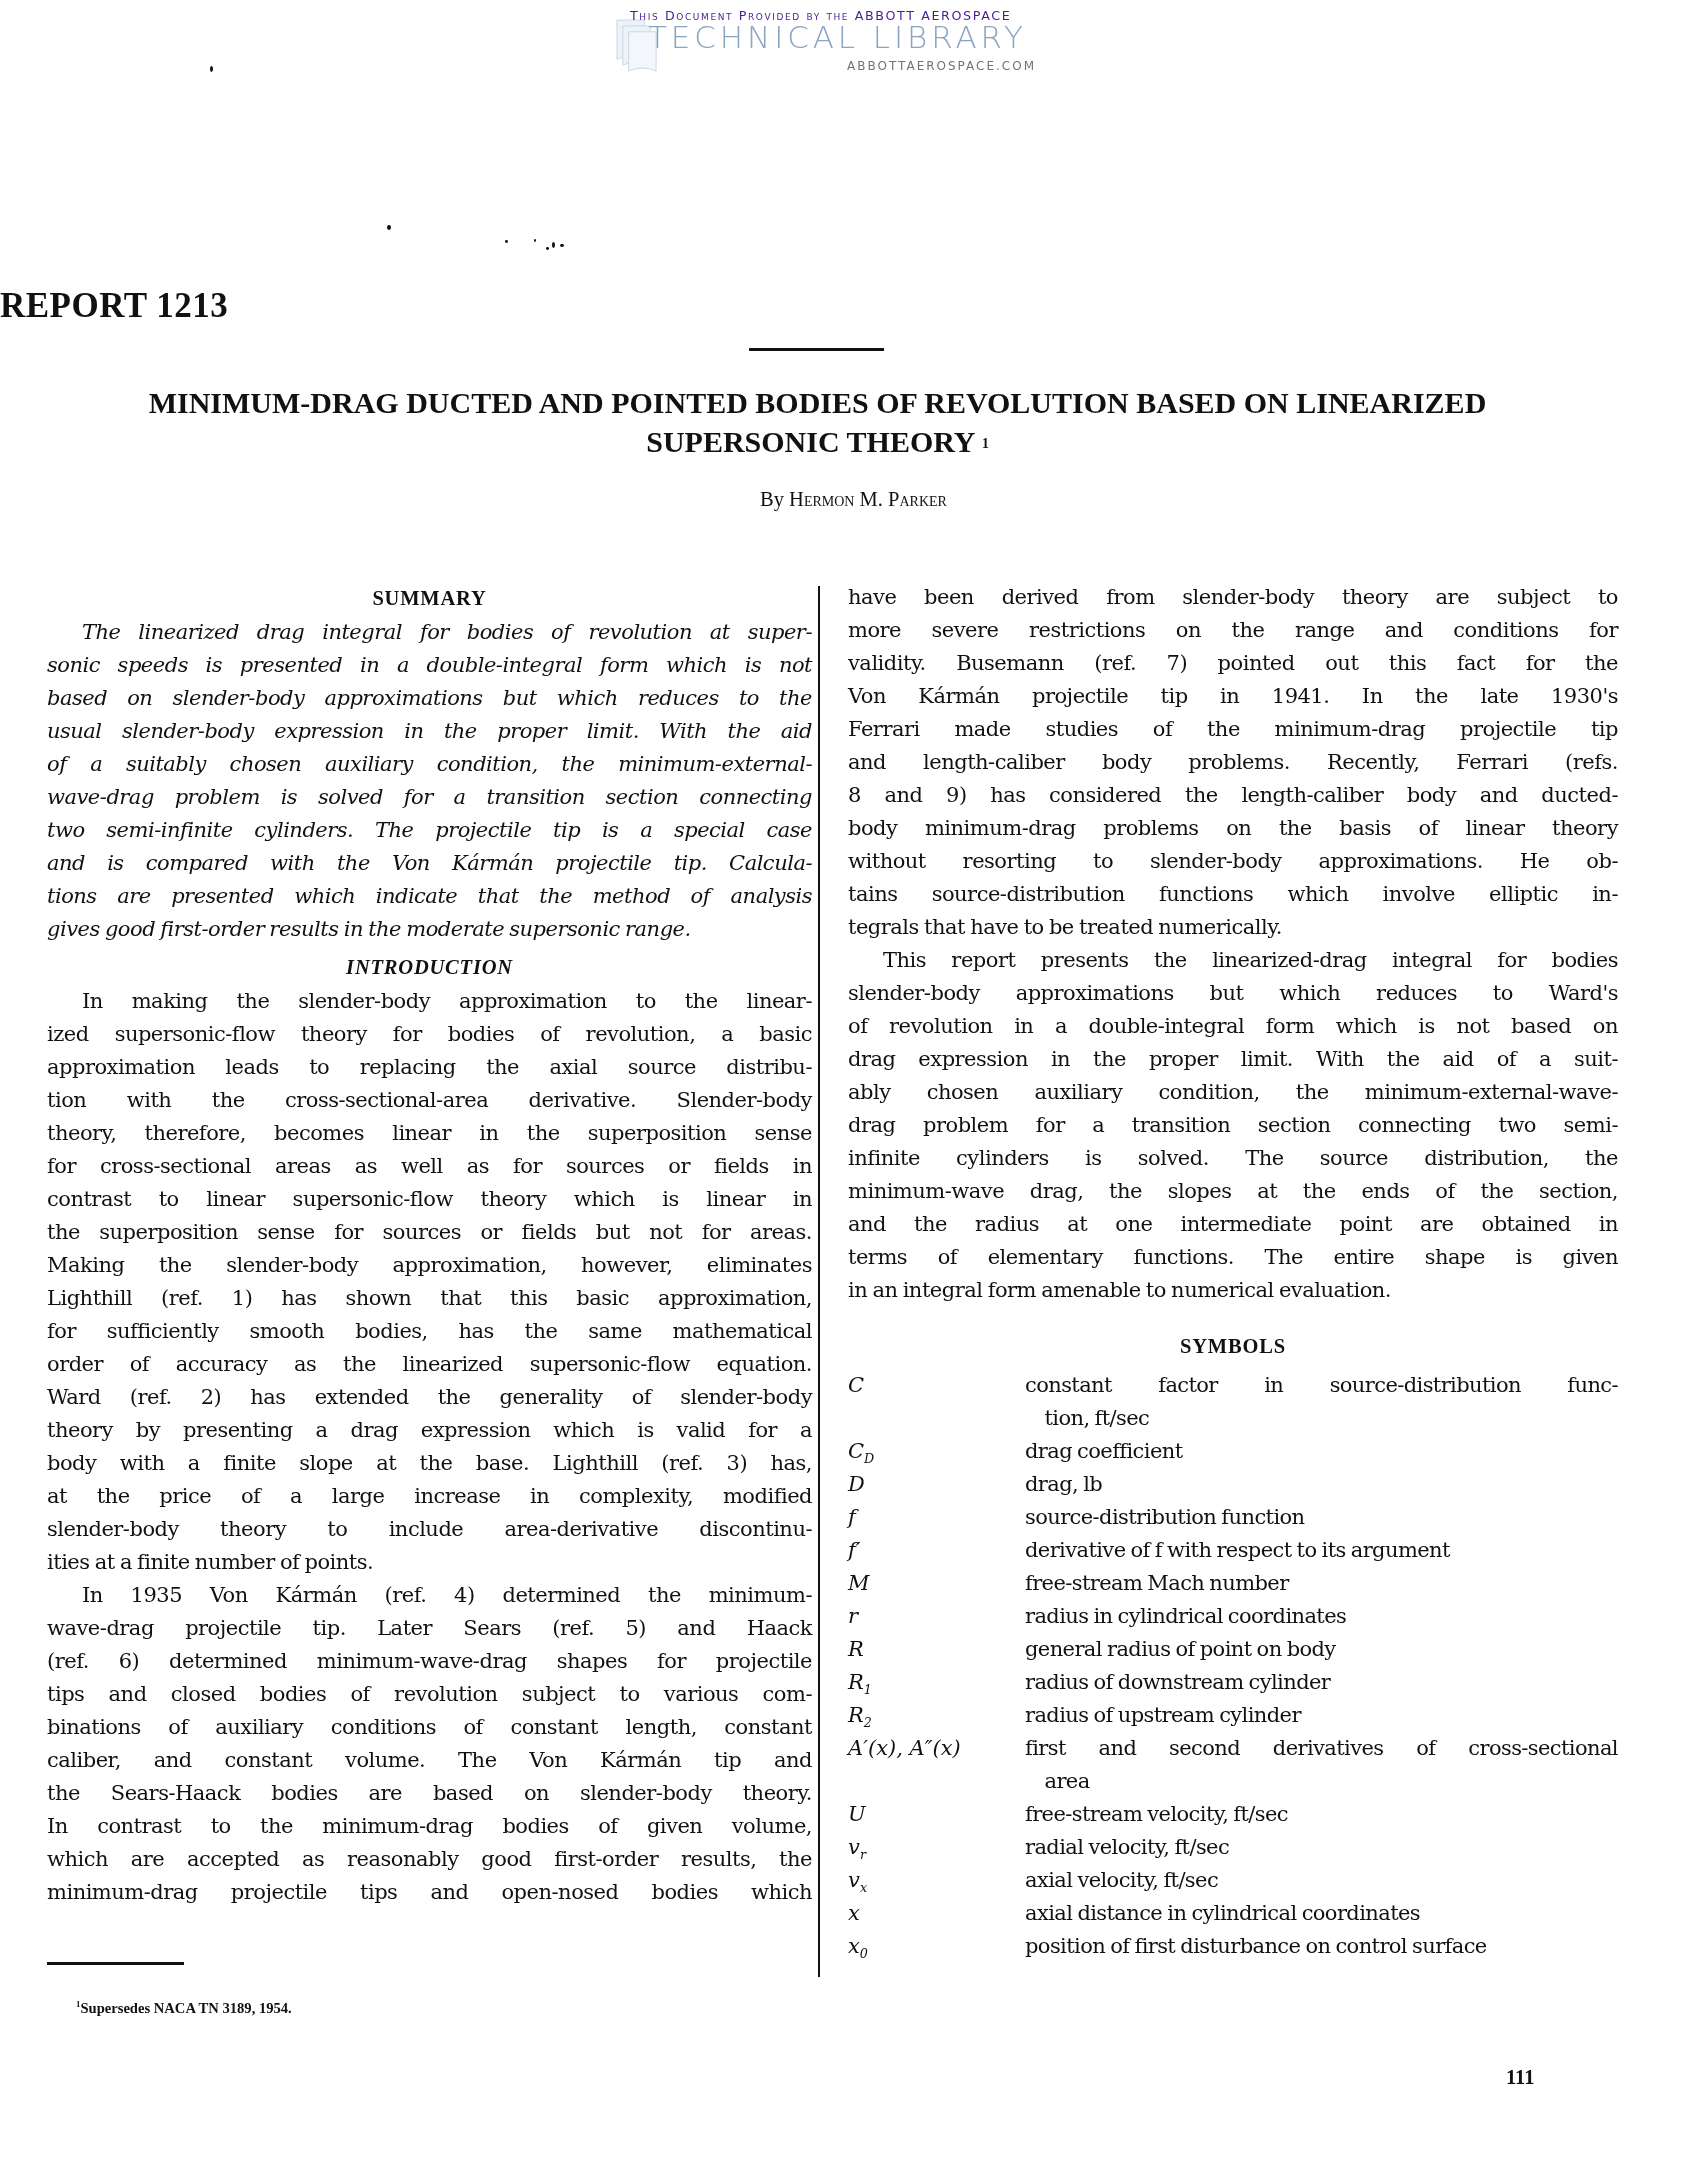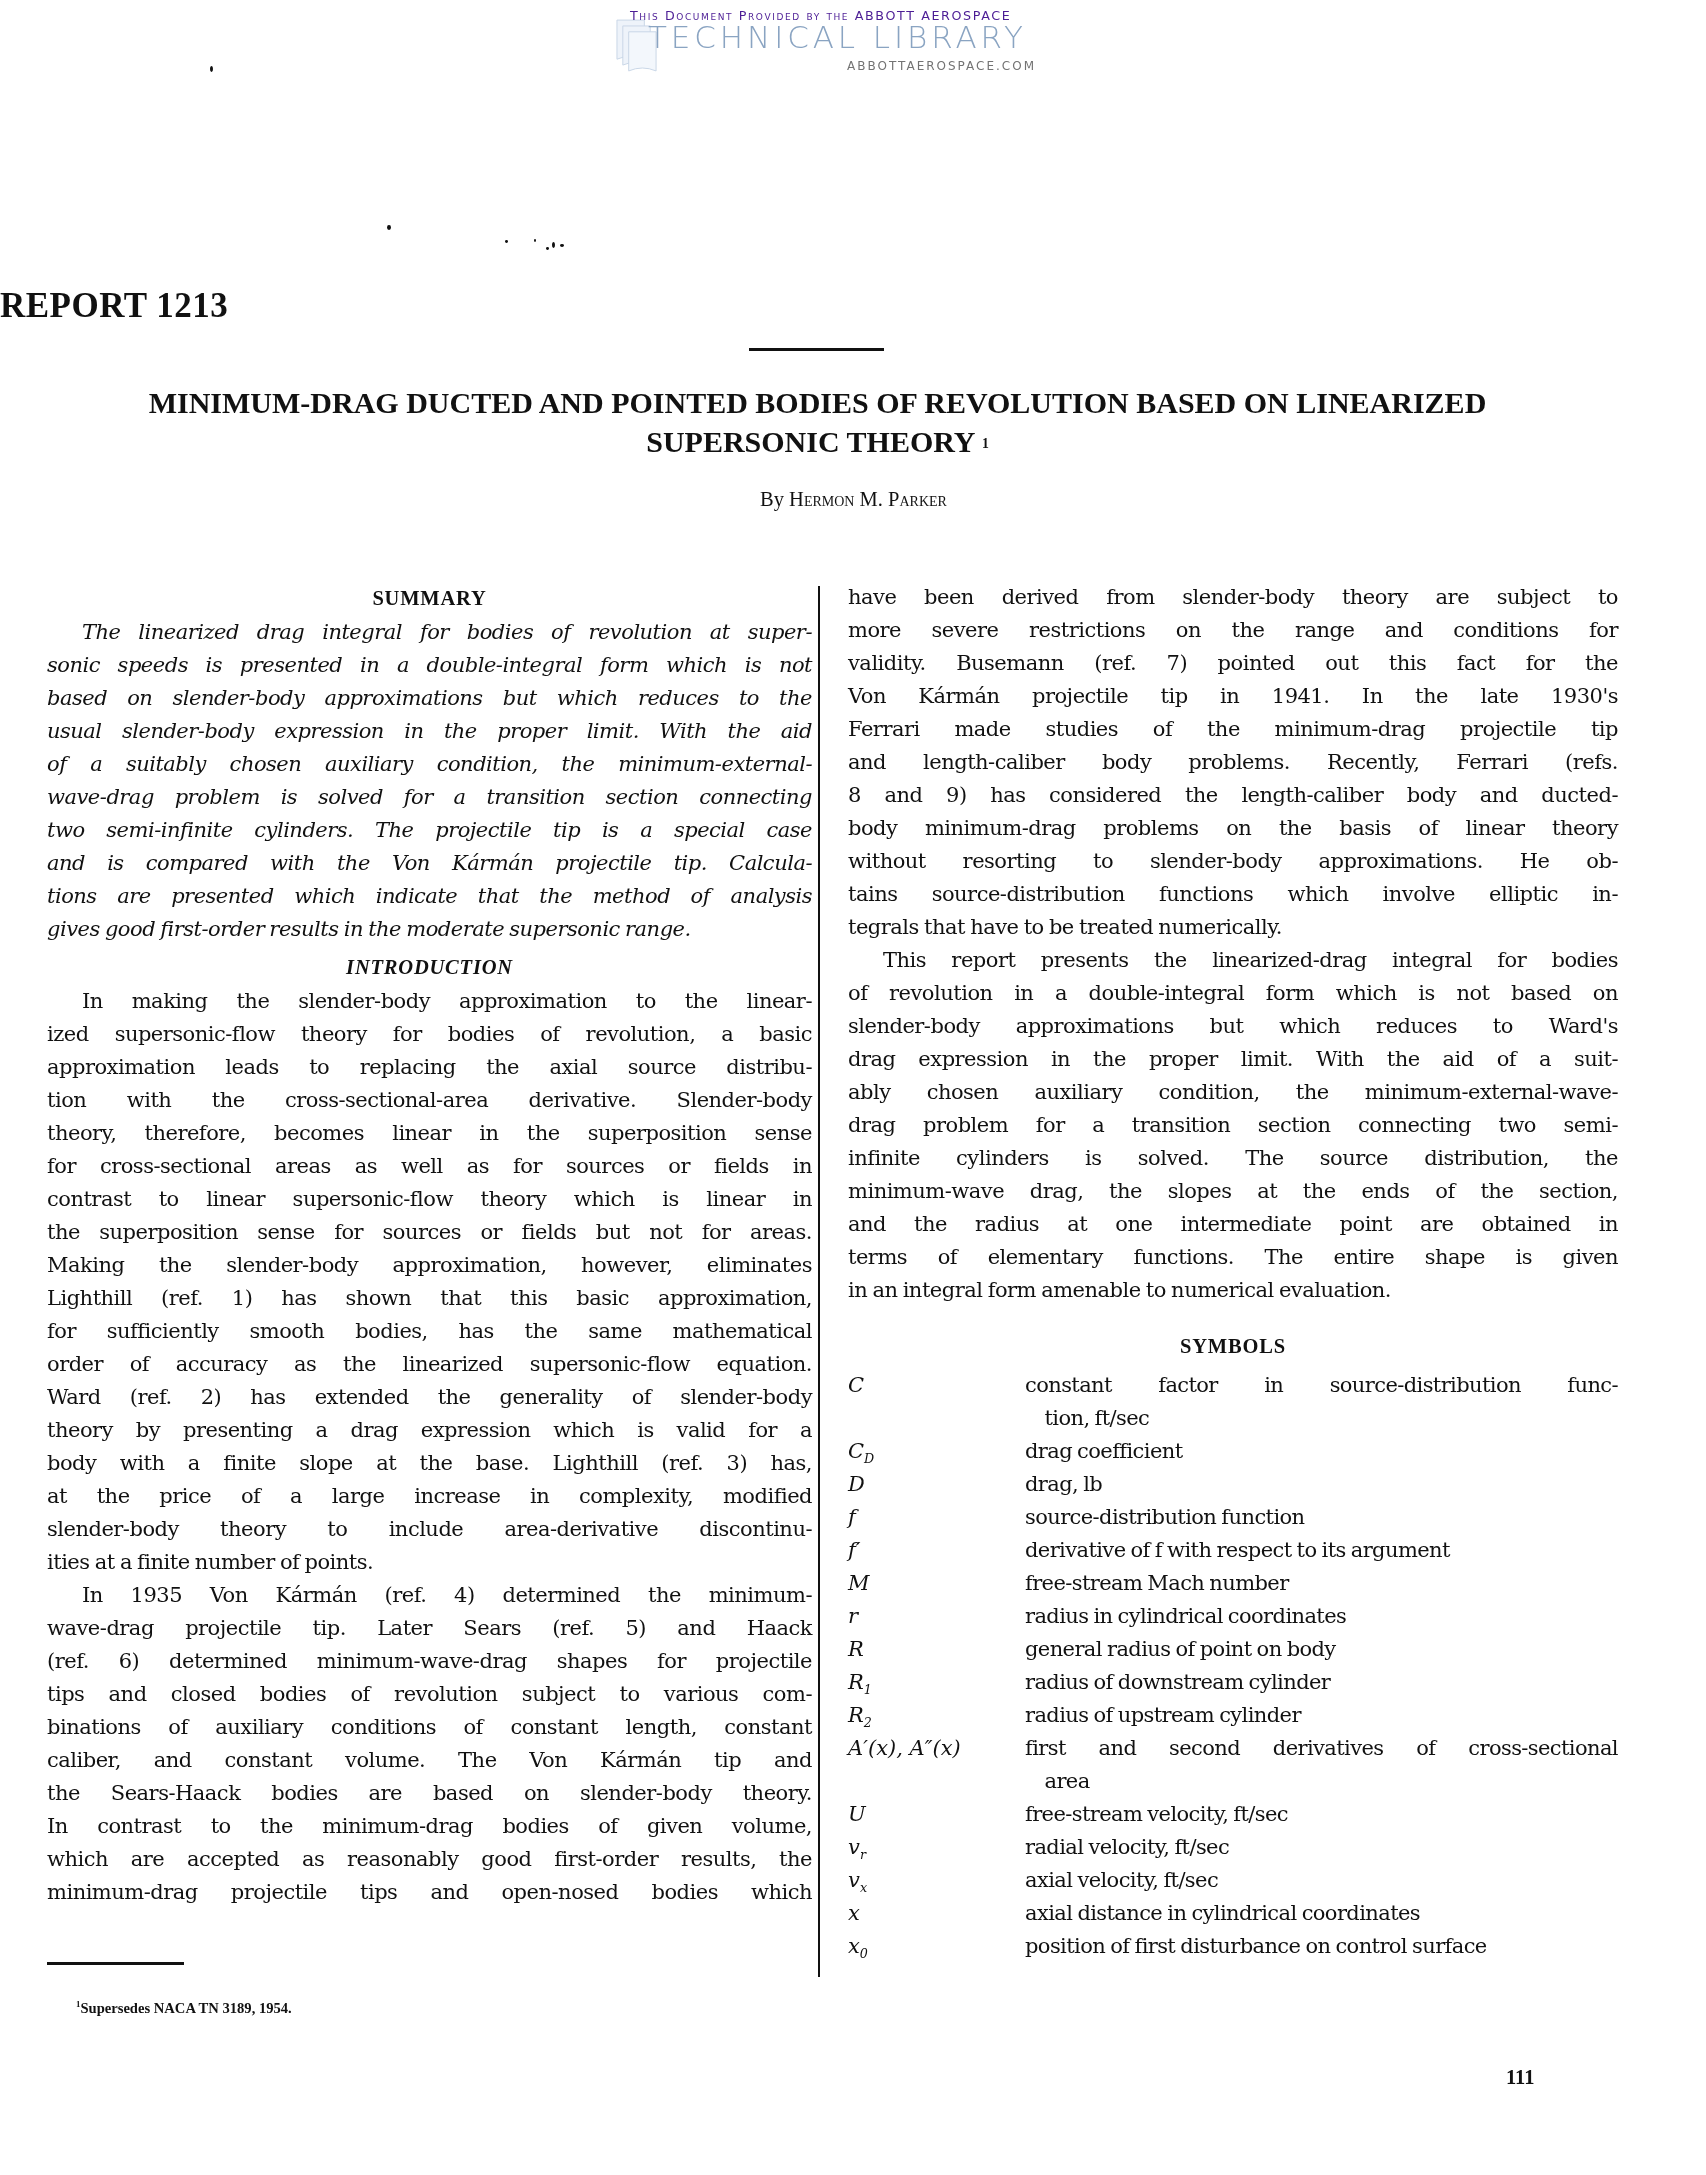--- a/index.html
+++ b/index.html
@@ -151,22 +151,22 @@
     <div class="ln">Ferrari made studies of the minimum-drag projectile tip</div>
     <div class="ln">and length-caliber body problems.  Recently, Ferrari (refs.</div>
     <div class="ln">8 and 9) has considered the length-caliber body and ducted-</div>
     <div class="ln">body minimum-drag problems on the basis of linear theory</div>
     <div class="ln">without resorting to slender-body approximations.  He ob-</div>
     <div class="ln">tains source-distribution functions which involve elliptic in-</div>
     <div class="ln last">tegrals that have to be treated numerically.</div>
   </div>
   <div>
     <div class="ln ind">This report presents the linearized-drag integral for bodies</div>
+    <div class="ln">slender-body approximations but which reduces to Ward's</div>
     <div class="ln">of revolution in a double-integral form which is not based on</div>
-    <div class="ln">slender-body approximations but which reduces to Ward's</div>
     <div class="ln">drag expression in the proper limit.  With the aid of a suit-</div>
     <div class="ln">ably chosen auxiliary condition, the minimum-external-wave-</div>
     <div class="ln">drag problem for a transition section connecting two semi-</div>
     <div class="ln">infinite cylinders is solved.  The source distribution, the</div>
     <div class="ln">minimum-wave drag, the slopes at the ends of the section,</div>
     <div class="ln">and the radius at one intermediate point are obtained in</div>
     <div class="ln">terms of elementary functions.  The entire shape is given</div>
     <div class="ln last">in an integral form amenable to numerical evaluation.</div>
   </div>
 

